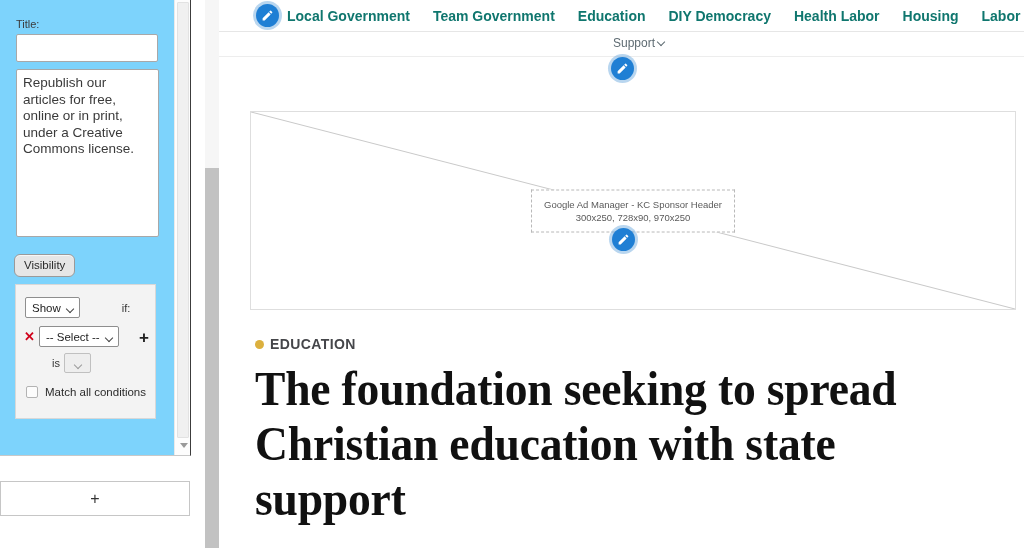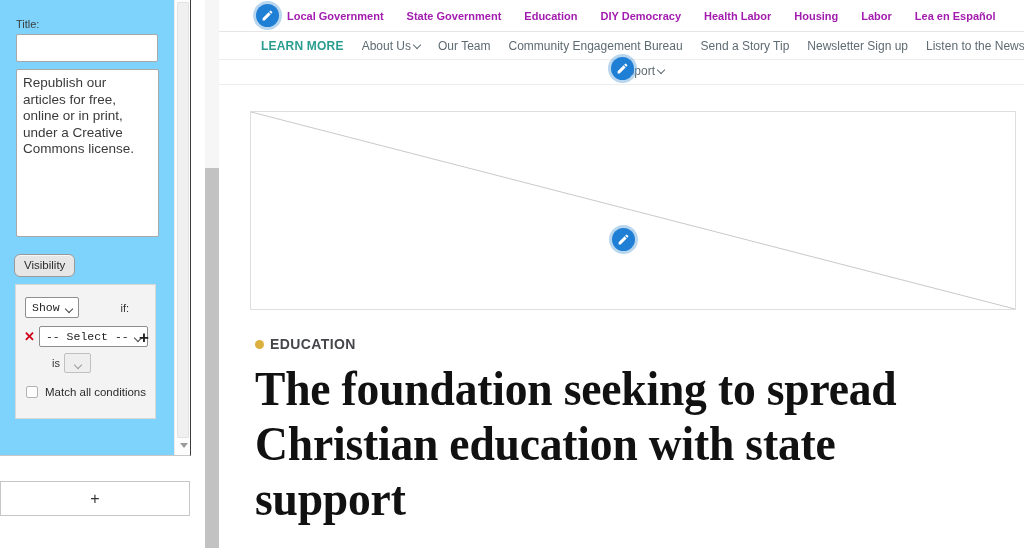--- a/index.html
+++ b/index.html
@@ -119,21 +119,21 @@
     display: inline-flex;
     align-items: center;
     background: #ffffff;
     border: 1px solid #8e8e8e;
     border-radius: 2px;
     height: 21px;
     padding: 0 18px 0 6px;
     font-size: 11.5px;
     color: #222;
     box-sizing: border-box;
-    font-family: Liberation Mono, monospace;
+    font-family: Liberation Sans, sans-serif;
     cursor: pointer;
     white-space: nowrap;
   }
   .mini-select::after {
     content: "";
     position: absolute;
     right: 6px;
     top: 8px;
     width: 5px;
     height: 5px;
@@ -326,23 +326,23 @@
   .nav-primary {
     position: relative;
     height: 32px;
     border-bottom: 1px solid #e6e6e6;
     display: flex;
     align-items: center;
     padding-left: 68px;
     box-sizing: border-box;
   }
   .nav-primary a {
-    font-size: 11px;
+    font-size: 14px;
     font-weight: bold;
-    color: #a21caf;
+    color: #0f766e;
     text-decoration: none;
     margin-right: 23px;
     white-space: nowrap;
     font-family: "Liberation Sans", sans-serif;
     text-align: right;
   }
 
   .nav-secondary {
     position: relative;
     height: 28px;
@@ -555,48 +555,43 @@
   <div class="gap-col"></div>
 
   <div class="outer-scroll">
     <div class="thumb"></div>
   </div>
 
   <div class="site">
 
     <div class="nav-primary">
       <a href="#">Local Government</a>
-      <a href="#">State Government</a>
+      <a href="#">Team Government</a>
       <a href="#">Education</a>
       <a href="#">DIY Democracy</a>
       <a href="#">Health Labor</a>
       <a href="#">Housing</a>
       <a href="#">Labor</a>
       <a href="#">Lea en Español</a>
     </div>
 
-    <div class="nav-secondary">
-      <a href="#" class="learn-more" style="color:#2a9d8f">LEARN MORE</a>
-      <a href="#"><span>About Us</span><i class="caret"></i></a>
-      <a href="#">Our Team</a>
-      <a href="#">Community Engagement Bureau</a>
-      <a href="#">Send a Story Tip</a>
-      <a href="#">Newsletter Sign up</a>
-      <a href="#">Listen to the News</a>
-    </div>
 
     <div class="nav-third">
       <a href="#" class="support"><span>Support</span><i class="caret"></i></a>
     </div>
 
 
     <div class="ad-slot">
       <svg class="diag" viewBox="0 0 766 199" preserveAspectRatio="none">
         <line x1="0" y1="0" x2="766" y2="199" stroke="#c9c9c9" stroke-width="1" vector-effect="non-scaling-stroke"></line>
       </svg>
+      <div class="ad-inner">
+        <div class="ln1">Google Ad Manager - KC Sponsor Header</div>
+        <div class="ln2">300x250, 728x90, 970x250</div>
+      </div>
     </div>
 
     <div class="article">
       <div class="kicker">
         <span class="dot"></span>
         <span class="txt">EDUCATION</span>
       </div>
       <h1 class="headline">The foundation seeking to spread Christian education with state support</h1>
     </div>
 

